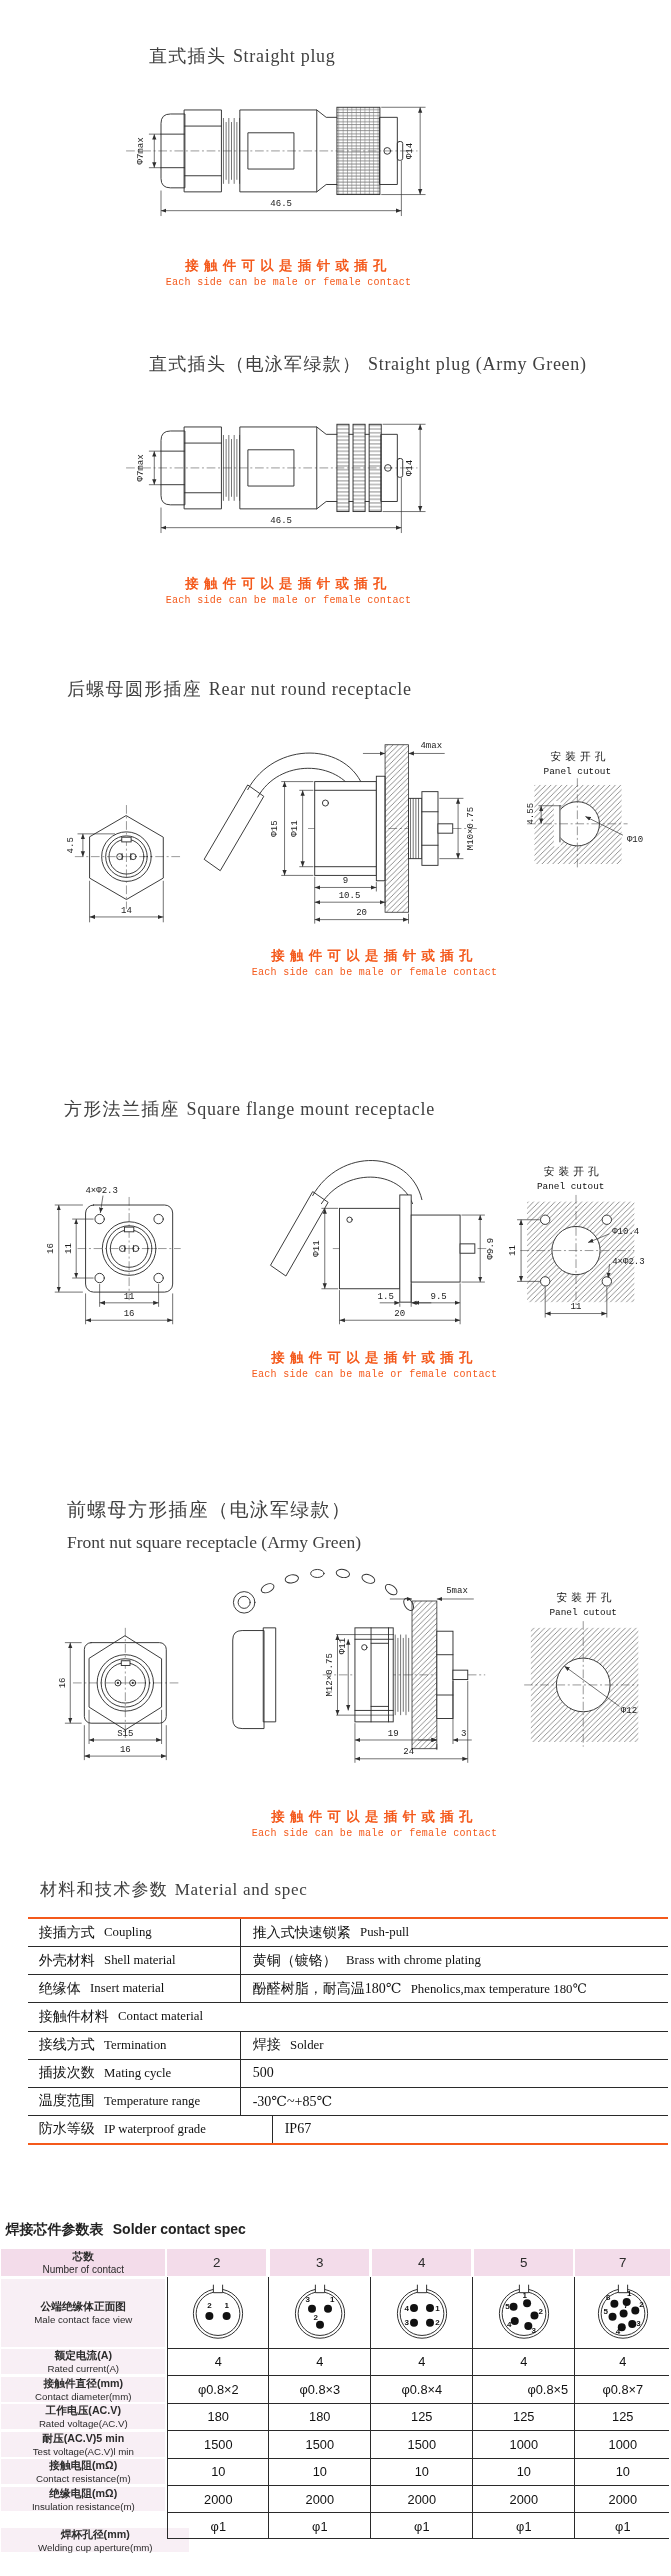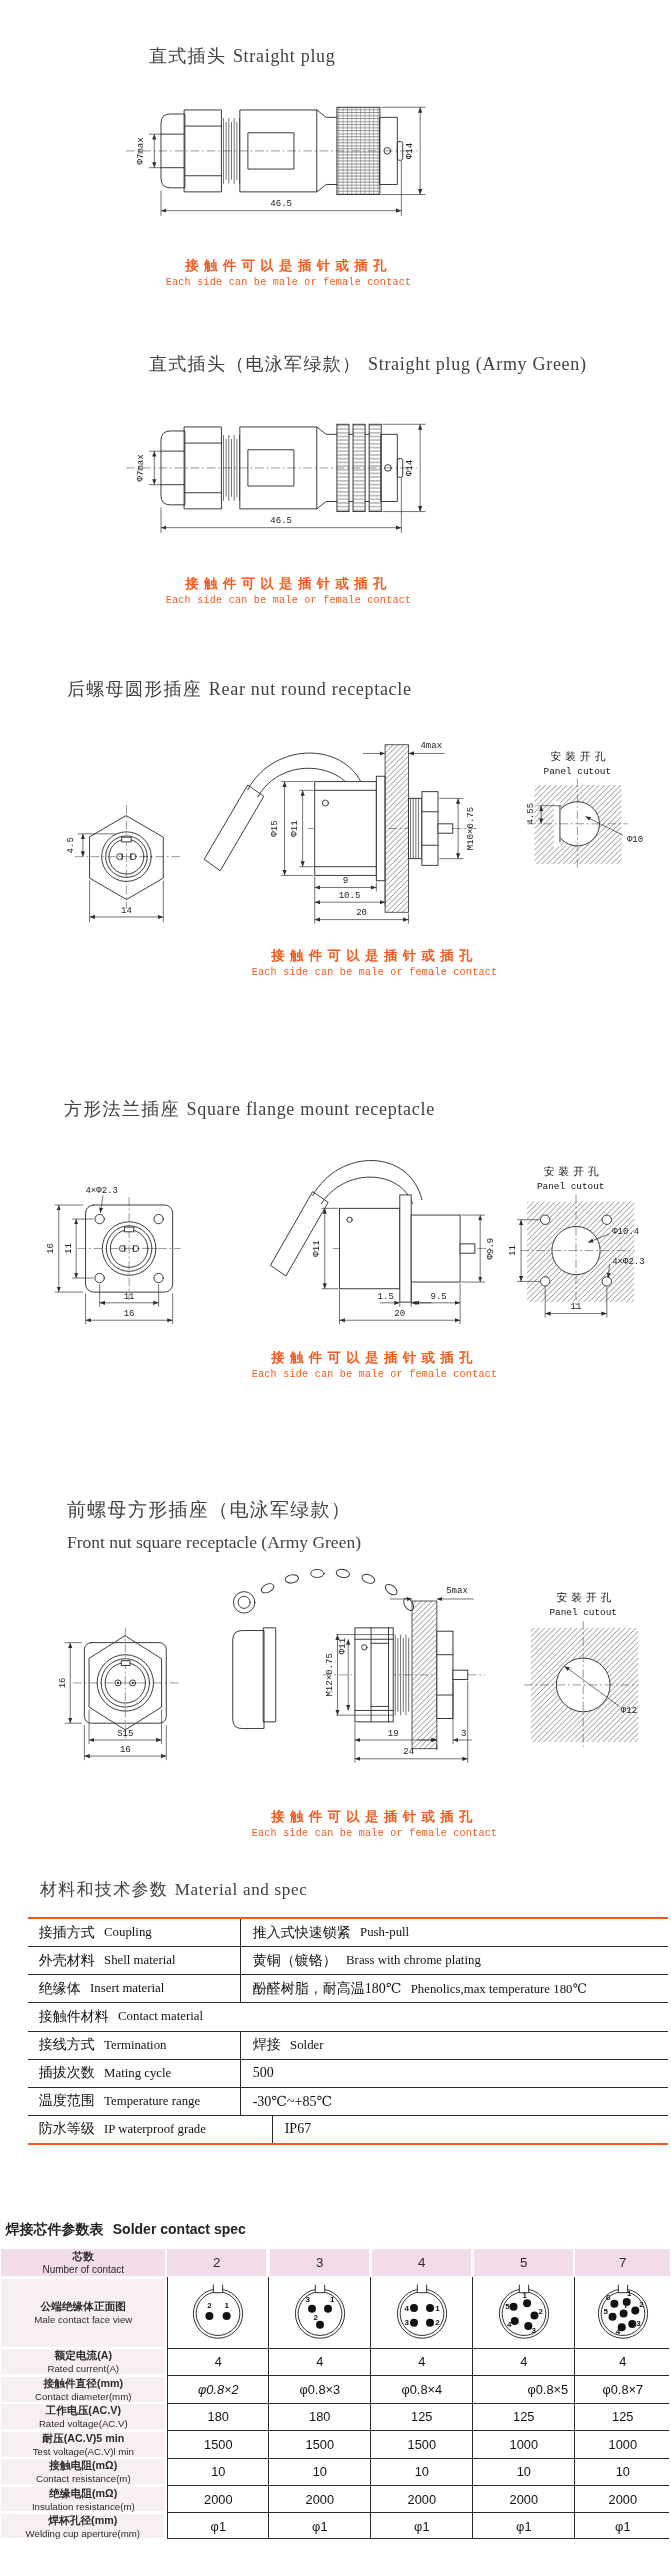--- a/index.html
+++ b/index.html
@@ -622,21 +622,21 @@
         <span class="en">Test voltage(AC.V)l min</span>
       </div>
     <div class="s-label" style="left:0;top:210px;width:164px;height:25px;">
         <span class="zh">接触电阻(mΩ)</span>
         <span class="en">Contact resistance(m)</span>
       </div>
     <div class="s-label" style="left:0;top:238px;width:164px;height:24px;">
         <span class="zh">绝缘电阻(mΩ)</span>
         <span class="en">Insulation resistance(m)</span>
       </div>
-    <div class="s-label" style="left:0;top:265px;width:163px;height:24px;">
+    <div class="s-label" style="left:0;top:279px;width:188px;height:24px;">
         <span class="zh">焊杯孔径(mm)</span>
         <span class="en">Welding cup aperture(mm)</span>
       </div>
 
     <div class="s-line" style="left:166px;top:28px;width:1px;height:262px;"></div>
     <div class="s-line" style="left:267px;top:28px;width:1px;height:262px;"></div>
     <div class="s-line" style="left:369px;top:28px;width:1px;height:262px;"></div>
     <div class="s-line" style="left:471px;top:28px;width:1px;height:262px;"></div>
     <div class="s-line" style="left:573px;top:28px;width:1px;height:262px;"></div>
     <div class="s-line" style="left:166px;top:99px;width:502px;height:1px;"></div>
@@ -729,21 +729,21 @@
           <circle cx="48" cy="75" r="6.5" fill="#111"></circle>
           <text x="42" y="86" class="ft">4</text>
         </svg>
       </div>
 
     <div class="s-val" style="left:168px;top:100px;width:98px;height:25px;">4</div>
     <div class="s-val" style="left:269px;top:100px;width:99px;height:25px;">4</div>
     <div class="s-val" style="left:371px;top:100px;width:99px;height:25px;">4</div>
     <div class="s-val" style="left:473px;top:100px;width:99px;height:25px;">4</div>
     <div class="s-val" style="left:574px;top:100px;width:95px;height:25px;">4</div>
-    <div class="s-val" style="left:168px;top:128px;width:98px;height:25px;font-style:italic;">φ0.8×2</div>
+    <div class="s-val" style="left:168px;top:128px;width:98px;height:25px;">φ0.8×2</div>
     <div class="s-val" style="left:269px;top:128px;width:99px;height:25px;">φ0.8×3</div>
     <div class="s-val" style="left:371px;top:128px;width:99px;height:25px;">φ0.8×4</div>
     <div class="s-val" style="left:497px;top:128px;width:99px;height:25px;">φ0.8×5</div>
     <div class="s-val" style="left:574px;top:128px;width:95px;height:25px;">φ0.8×7</div>
     <div class="s-val" style="left:168px;top:155px;width:98px;height:25px;">180</div>
     <div class="s-val" style="left:269px;top:155px;width:99px;height:25px;">180</div>
     <div class="s-val" style="left:371px;top:155px;width:99px;height:25px;">125</div>
     <div class="s-val" style="left:473px;top:155px;width:99px;height:25px;">125</div>
     <div class="s-val" style="left:574px;top:155px;width:95px;height:25px;">125</div>
     <div class="s-val" style="left:168px;top:183px;width:98px;height:25px;">1500</div>

